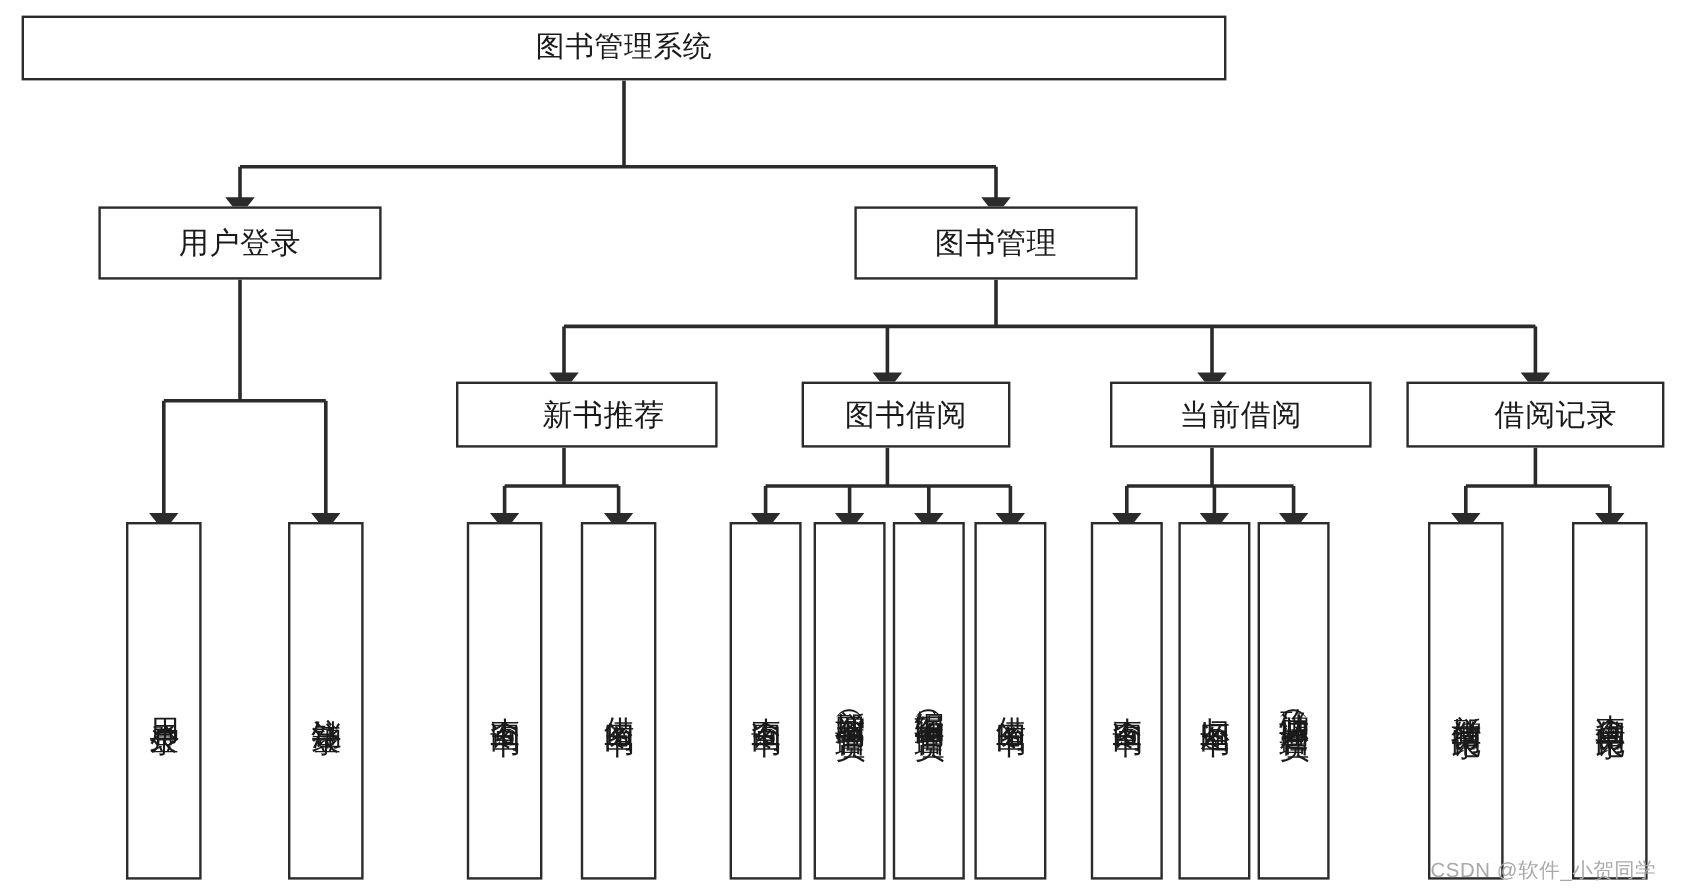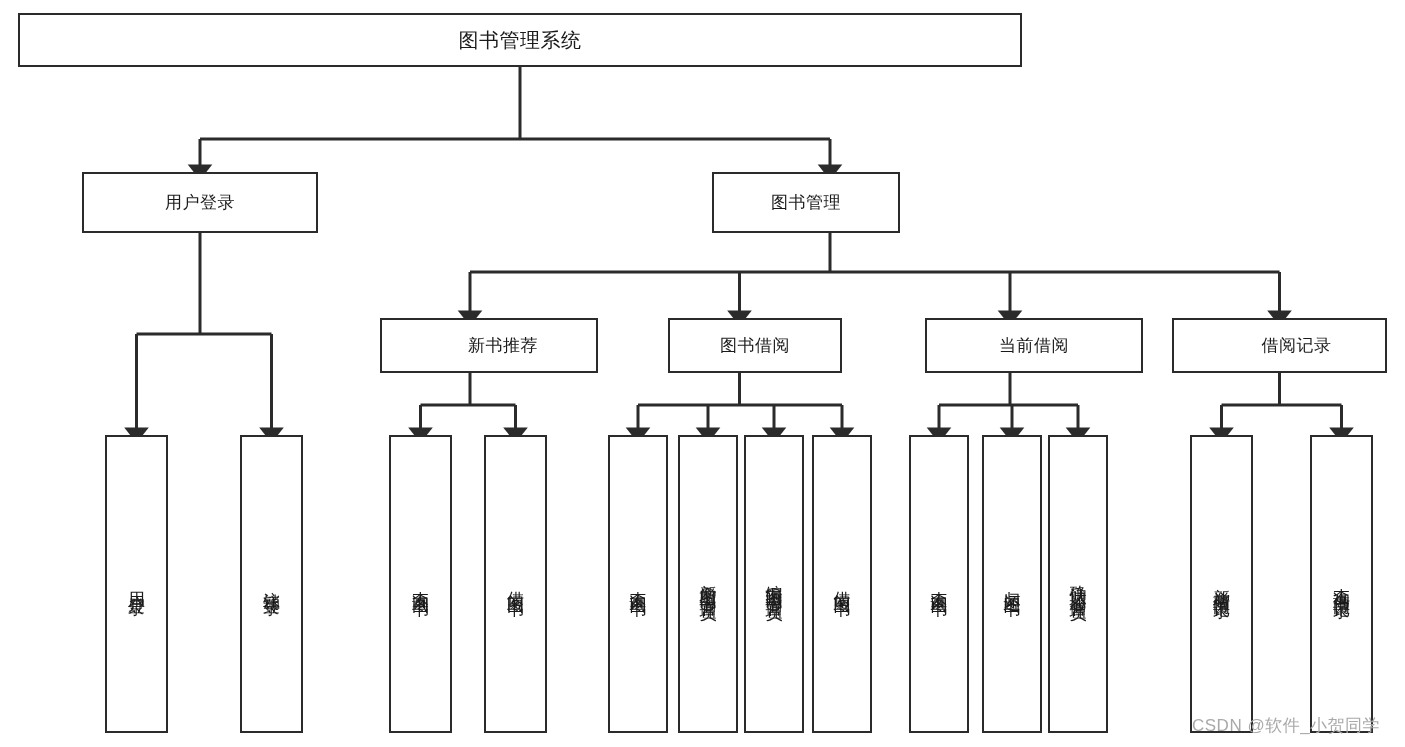--- a/index.html
+++ b/index.html
@@ -28,34 +28,34 @@
     position: absolute;
     box-sizing: border-box;
     background: #ffffff;
     border: 2px solid #2b2b2b;
     display: flex;
     align-items: center;
     justify-content: center;
     z-index: 2;
   }
   .node-label {
-    font-size: 17px;
+    font-size: 25px;
     color: #1a1a1a;
     line-height: 1.12;
     letter-spacing: 0.5px;
     text-align: center;
     white-space: nowrap;
   }
   .node.vertical .node-label {
     writing-mode: vertical-rl;
     text-orientation: upright;
     letter-spacing: 3px;
     white-space: normal;
   }
-  .node.root .node-label { font-size: 20px; }
+  .node.root .node-label { font-size: 24px; }
   .watermark {
     position: absolute;
     font-size: 17px;
     color: #a9a9a9;
     white-space: nowrap;
     z-index: 3;
     letter-spacing: 0.5px;
   }
 </style>
 </head>
@@ -104,21 +104,21 @@
         <line x1="1341.5" y1="405" x2="1341.5" y2="434" stroke="#2b2b2b" stroke-width="3" marker-end="url(#arrowhead)"></line>
       </g>
   </svg>
   <div id="node-group">
       <div class="node root" style="left: 18px; top: 13px; width: 1004px; height: 54px;">
         <span class="node-label">图书管理系统</span>
       </div>
       <div class="node" style="left: 82px; top: 172px; width: 236px; height: 61px;">
         <span class="node-label">用户登录</span>
       </div>
-      <div class="node" style="left: 712px; top: 172px; width: 188px; height: 61px;">
+      <div class="node" style="left: 712px; top: 172px; width: 236px; height: 61px;">
         <span class="node-label">图书管理</span>
       </div>
       <div class="node" style="left: 380px; top: 318px; width: 218px; height: 55px; padding-left: 28px;">
         <span class="node-label">新书推荐</span>
       </div>
       <div class="node" style="left: 668px; top: 318px; width: 174px; height: 55px;">
         <span class="node-label">图书借阅</span>
       </div>
       <div class="node" style="left: 901px; top: 318px; width: 218px; height: 55px; margin-left: 24px;">
         <span class="node-label">当前借阅</span>

